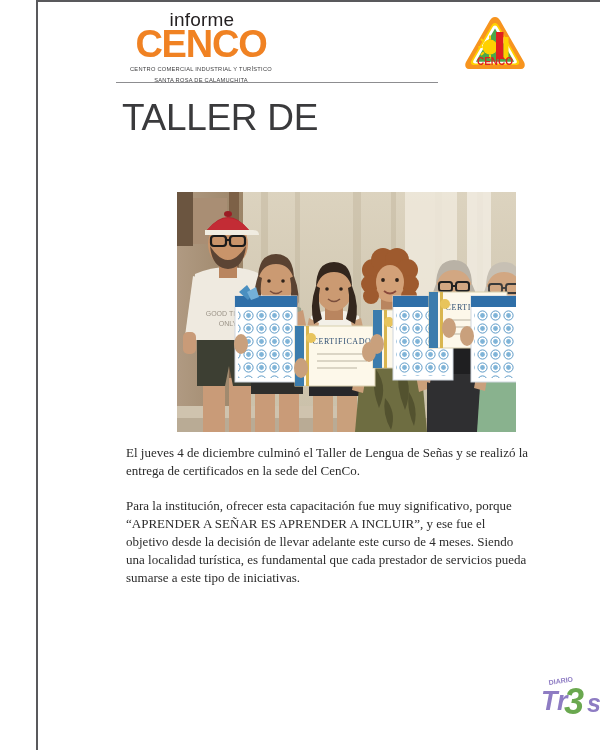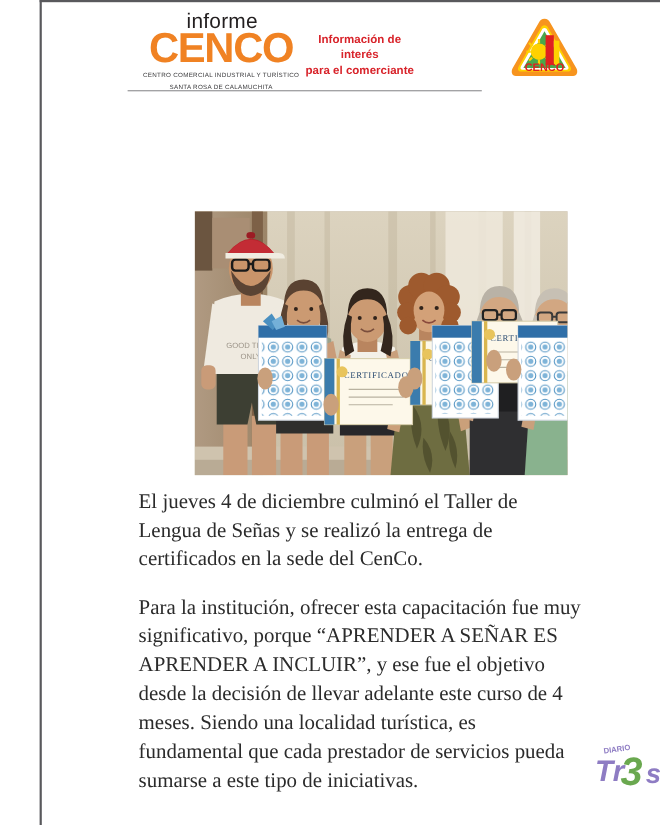--- a/index.html
+++ b/index.html
@@ -120,21 +120,21 @@
   }
   .photo svg { display: block; }
 
   
   .article {
     position: absolute;
     left: 88px;
     top: 442px;
     width: 404px;
     font-family: "Liberation Serif", serif;
-    font-size: 19px;
+    font-size: 13px;
     color: #2b2b2b;
     line-height: 1.38;
   }
   .article p {
     margin: 0 0 17px 0;
   }
   .article p:last-child { margin-bottom: 0; }
 
   
   .tres-logo {
@@ -150,24 +150,20 @@
 
 <div class="page">
 
   <div class="masthead">
     <div class="informe-word">informe</div>
     <div class="cenco-word">CENCO</div>
     <div class="cenco-sub">CENTRO COMERCIAL INDUSTRIAL Y TURÍSTICO</div>
     <div class="cenco-sub">SANTA ROSA DE CALAMUCHITA</div>
   </div>
 
-  <div class="tagline">
-    <div>Información de interés</div>
-    <div>para el comerciante</div>
-  </div>
 
   <div class="header-rule"></div>
 
   <div class="badge">
     <svg width="66" height="62" viewBox="0 0 66 62" xmlns="http://www.w3.org/2000/svg">
 
       <path d="M33 3 C35.5 3 37 4.5 38.2 6.6 L62 48 C63.6 51 62.8 55 59 55 L7 55 C3.2 55 2.4 51 4 48 L27.8 6.6 C29 4.5 30.5 3 33 3 Z" fill="#f7941e"></path>
 
       <path d="M33 9 C34.6 9 35.6 10 36.4 11.4 L56.5 46.4 C57.7 48.5 57.2 51 54.4 51 L11.6 51 C8.8 51 8.3 48.5 9.5 46.4 L29.6 11.4 C30.4 10 31.4 9 33 9 Z" fill="#ffd100"></path>
 
@@ -190,20 +186,21 @@
       </g>
 
       <rect x="34" y="18" width="7.5" height="27" fill="#e02020"></rect>
       <rect x="41.5" y="23" width="5" height="22" fill="#ffd100"></rect>
 
       <text x="33" y="50.5" font-family="Liberation Sans, sans-serif" font-size="10" font-weight="bold" fill="#e02020" text-anchor="middle">CENCO</text>
     </svg>
   </div>
 
   <div class="headline">
+    <div>TALLER DE</div>
   </div>
 
   <div class="photo">
     <svg width="339" height="240" viewBox="0 0 339 240" xmlns="http://www.w3.org/2000/svg">
       <defs>
         <linearGradient id="curtain" x1="0" y1="0" x2="0" y2="1">
           <stop offset="0%" stop-color="#dcd3bf"></stop>
           <stop offset="100%" stop-color="#c9bfa8"></stop>
         </linearGradient>
         <linearGradient id="wallg" x1="0" y1="0" x2="1" y2="0">

